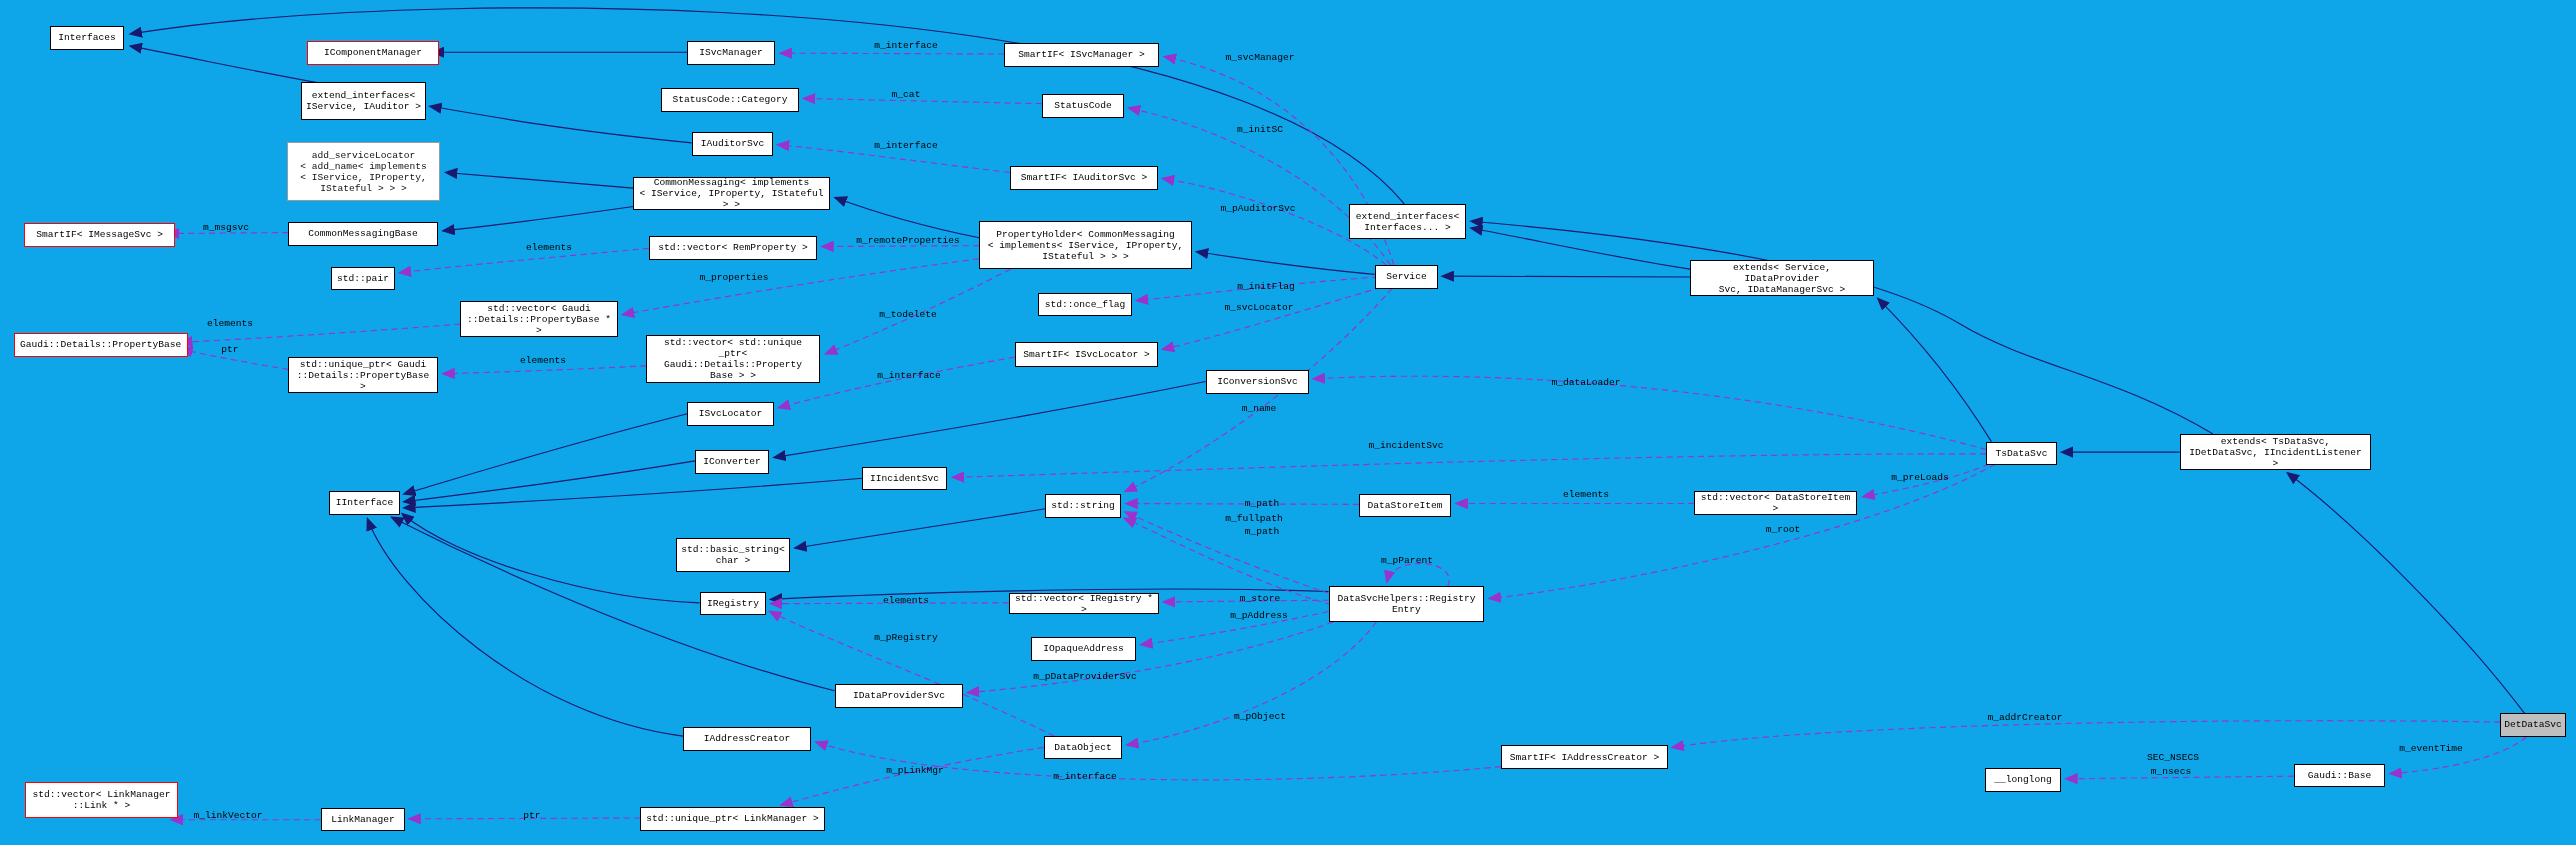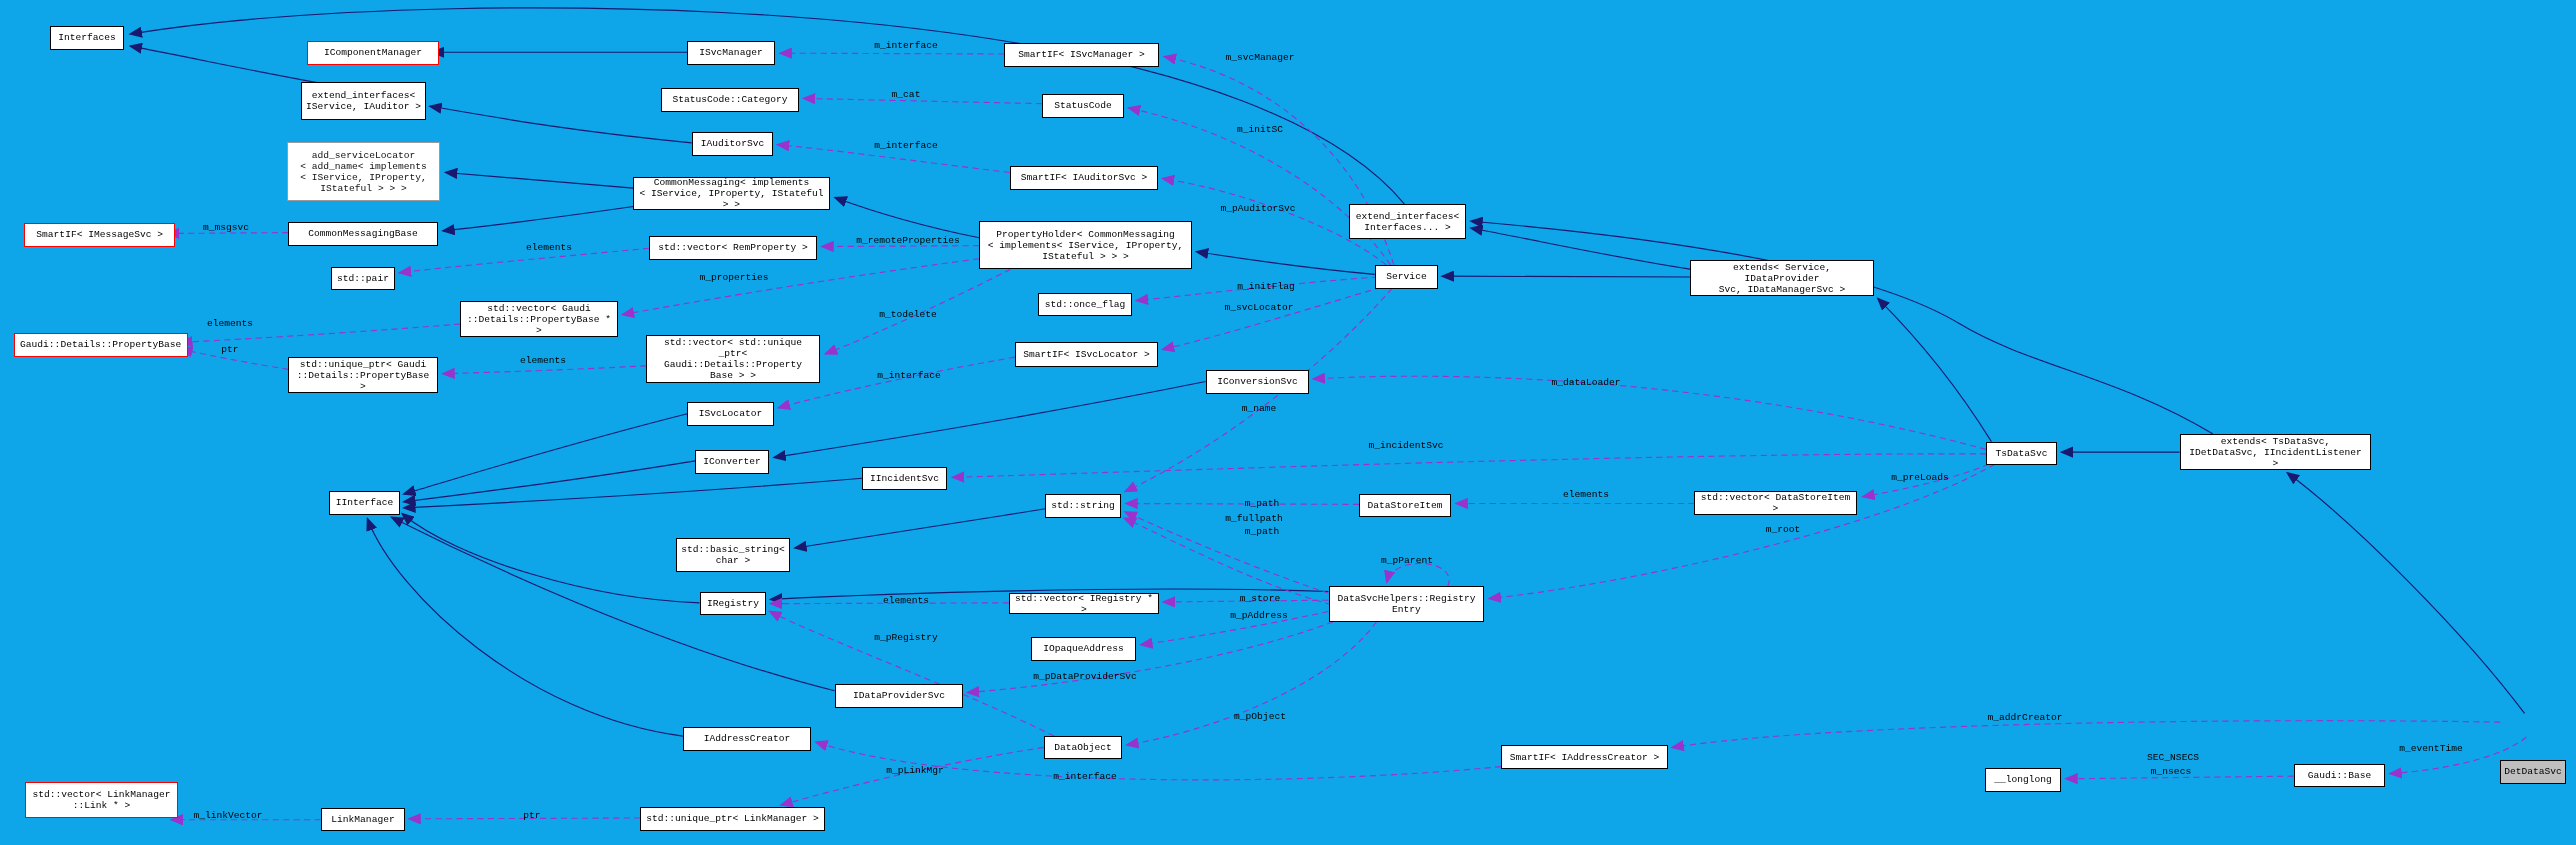--- a/index.html
+++ b/index.html
@@ -5,21 +5,21 @@
   html,body{margin:0;padding:0;background:#ffffff;}
   .canvas{position:relative;width:2576px;height:845px;background:#0ea5e9;overflow:hidden;
           font-family:Liberation Mono, monospace;}
   svg.edges{position:absolute;left:0;top:0;width:2576px;height:845px;}
   .node{position:absolute;box-sizing:border-box;background:#ffffff;border:0.9px solid #000000;
         display:flex;align-items:center;justify-content:center;text-align:center;
         font-size:9.6px;line-height:11px;color:#000000;white-space:pre-line;padding:0.9px 2.6px;}
   .node.strong{border-width:1.7px;text-align:center;}
   .node.red{border:1.3px solid #ff0000;margin-left:12px;}
   .node.grey{border:0.9px solid #9a9a9a;color:#111;}
-  .node.main{background:#bfbfbf;border:1.7px solid #000000;margin-top:47px;}
+  .node.main{background:#bfbfbf;border:1.7px solid #000000;}
   .elabel{position:absolute;transform:translate(-50%,-50%);font-size:9.6px;color:#000000;
           white-space:nowrap;background:transparent;}
 </style>
 </head>
 <body>
 
 <div class="canvas">
 
 <svg class="edges" viewBox="0 0 2957 970">
   <defs>

